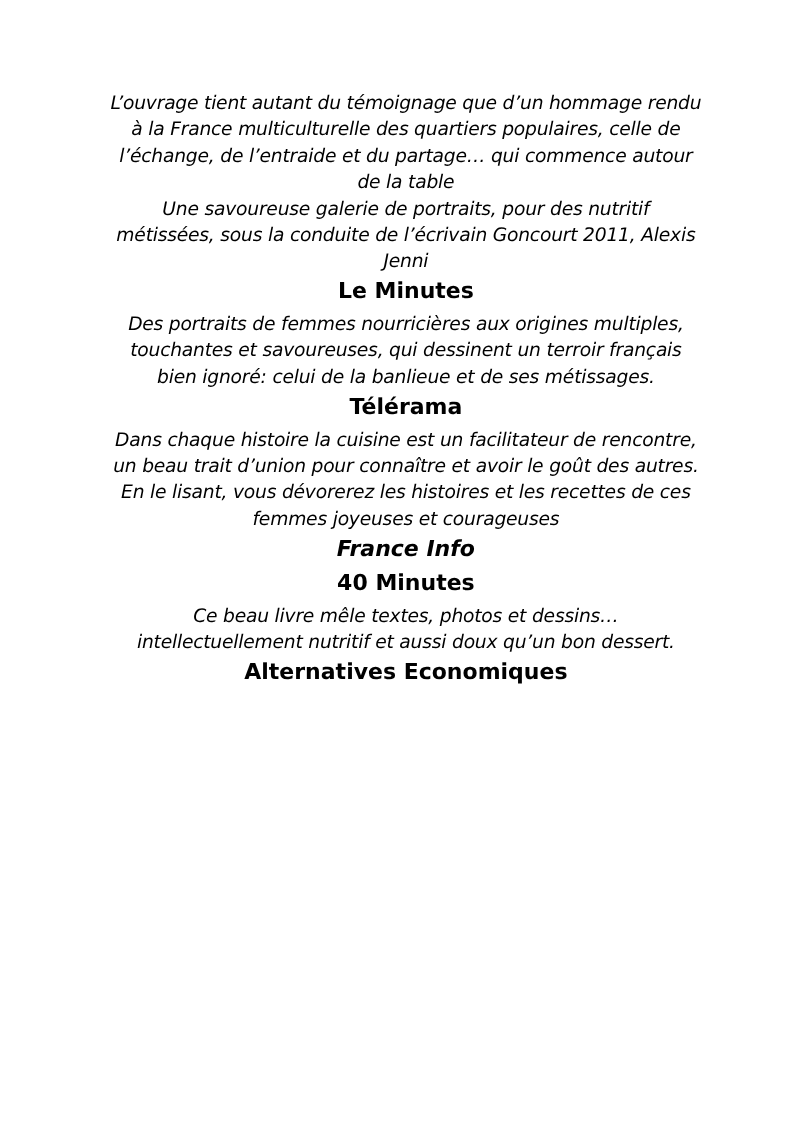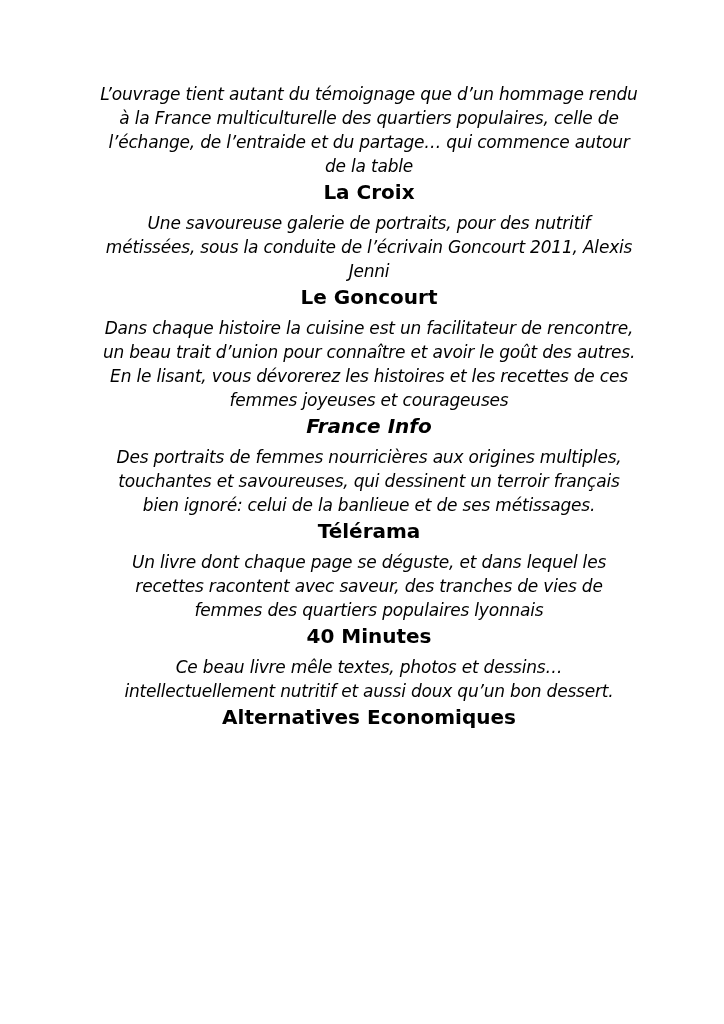--- a/index.html
+++ b/index.html
@@ -46,49 +46,45 @@
 </head>
 <body>
 
 <main class="page">
 
   <section class="review">
     <p class="quote">L’ouvrage tient autant du témoignage que d’un hommage rendu
 à la France multiculturelle des quartiers populaires, celle de
 l’échange, de l’entraide et du partage… qui commence autour
 de la table</p>
-    <h2 class="source">La Croix</h2>
   </section>
 
   <section class="review">
     <p class="quote">Une savoureuse galerie de portraits, pour des nutritif
 métissées, sous la conduite de l’écrivain Goncourt 2011, Alexis
 Jenni</p>
-    <h2 class="source">Le Goncourt</h2>
+    <h2 class="source">Le Minutes</h2>
+  </section>
+
+  <section class="review">
+    <p class="quote">Des portraits de femmes nourricières aux origines multiples,
+touchantes et savoureuses, qui dessinent un terroir français
+bien ignoré: celui de la banlieue et de ses métissages.</p>
+    <h2 class="source">Télérama</h2>
   </section>
 
   <section class="review">
     <p class="quote">Dans chaque histoire la cuisine est un facilitateur de rencontre,
 un beau trait d’union pour connaître et avoir le goût des autres.
 En le lisant, vous dévorerez les histoires et les recettes de ces
 femmes joyeuses et courageuses</p>
     <h2 class="source source-italic">France Info</h2>
   </section>
 
   <section class="review">
-    <p class="quote">Des portraits de femmes nourricières aux origines multiples,
-touchantes et savoureuses, qui dessinent un terroir français
-bien ignoré: celui de la banlieue et de ses métissages.</p>
-    <h2 class="source">Télérama</h2>
-  </section>
-
-  <section class="review">
-    <p class="quote">Un livre dont chaque page se déguste, et dans lequel les
-recettes racontent avec saveur, des tranches de vies de
-femmes des quartiers populaires lyonnais</p>
     <h2 class="source">40 Minutes</h2>
   </section>
 
   <section class="review">
     <p class="quote">Ce beau livre mêle textes, photos et dessins…
 intellectuellement nutritif et aussi doux qu’un bon dessert.</p>
     <h2 class="source">Alternatives Economiques</h2>
   </section>
 
 </main>

